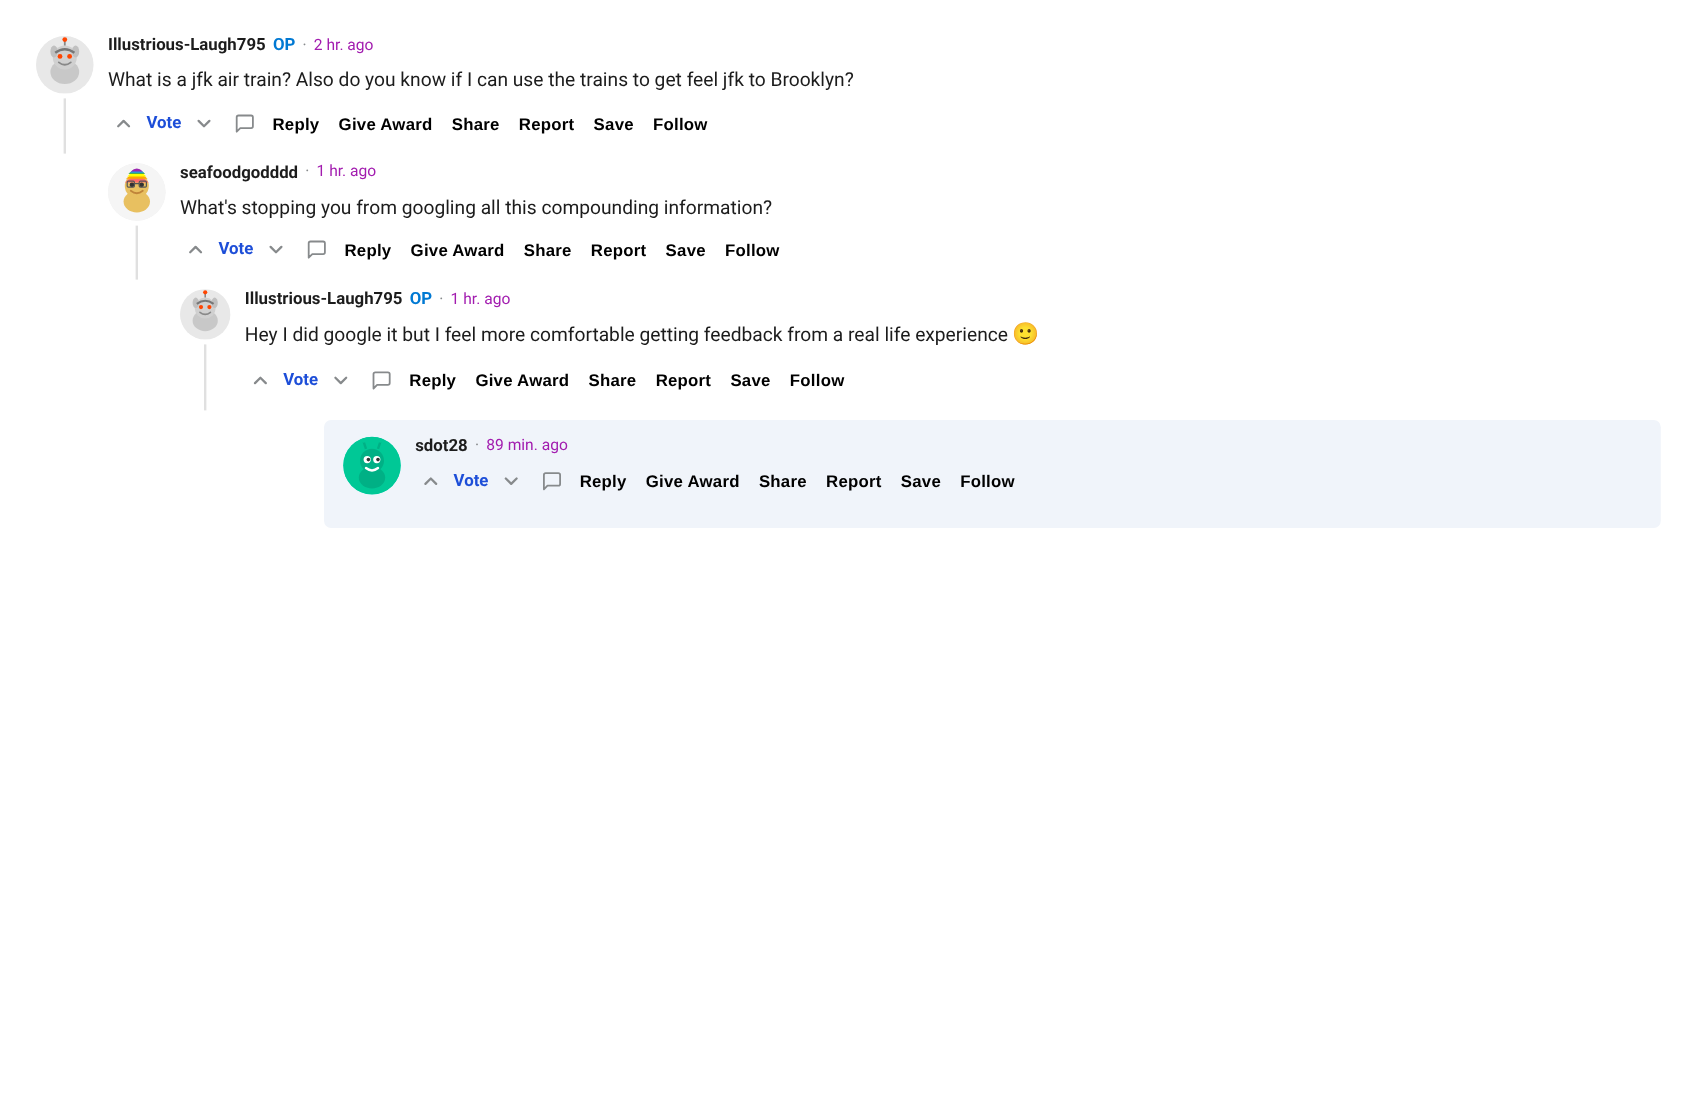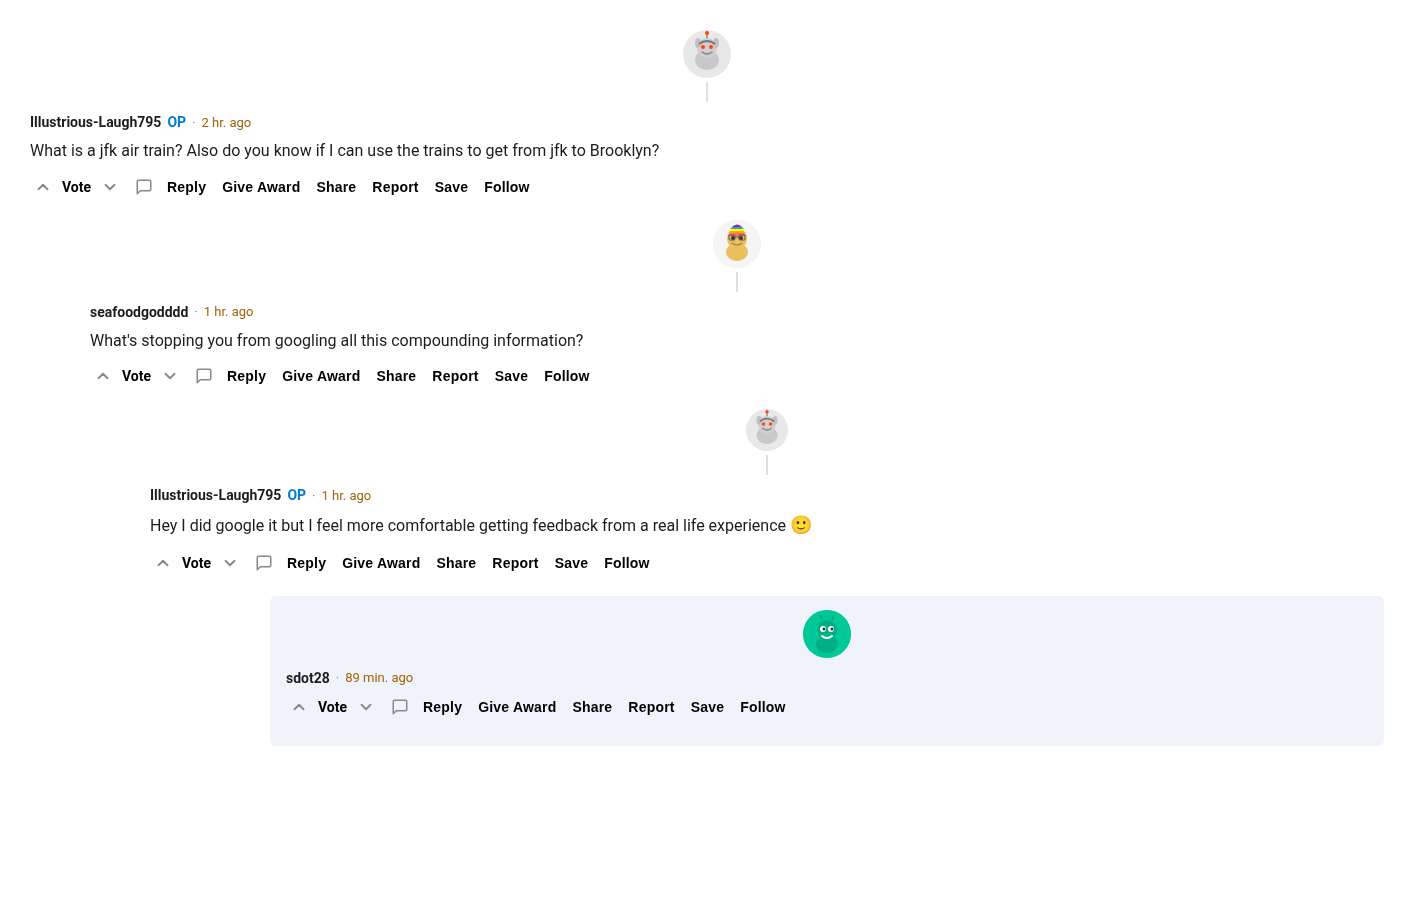--- a/index.html
+++ b/index.html
@@ -12,21 +12,20 @@
     }
 
     .comment-thread {
       padding: 10px 0;
     }
 
     .comment {
       display: flex;
       gap: 12px;
       margin-bottom: 8px;
-      flex-direction: column;
     }
 
     .comment-left {
       display: flex;
       flex-direction: column;
       align-items: center;
       gap: 0;
     }
 
     .avatar {
@@ -83,21 +82,21 @@
     }
 
     .op-badge {
       color: #0079d3;
       font-weight: 700;
       font-size: 14px;
       text-align: center;
     }
 
     .comment-time {
-      color: #a16207;
+      color: #a21caf;
       font-size: 13px;
     }
 
     .comment-dot {
       color: #878a8c;
       font-size: 13px;
     }
 
     .comment-text {
       font-size: 16px;
@@ -117,21 +116,21 @@
       display: inline-flex;
       align-items: center;
       cursor: pointer;
       color: #878a8c;
       padding: 4px;
     }
 
     .vote-label {
       font-weight: 700;
       font-size: 14px;
-      color: #000000;
+      color: #1d4ed8;
       padding: 0 2px;
     }
 
     .chat-icon {
       display: inline-flex;
       align-items: center;
       cursor: pointer;
       color: #878a8c;
       padding: 4px;
       margin-left: 4px;
@@ -207,21 +206,21 @@
       </div>
       <div class="thread-line"></div>
     </div>
     <div class="comment-body">
       <div class="comment-meta">
         <span class="comment-author">Illustrious-Laugh795</span>
         <span class="op-badge">OP</span>
         <span class="comment-dot">·</span>
         <span class="comment-time">2 hr. ago</span>
       </div>
-      <div class="comment-text">What is a jfk air train? Also do you know if I can use the trains to get from jfk to Brooklyn?</div>
+      <div class="comment-text">What is a jfk air train? Also do you know if I can use the trains to get feel jfk to Brooklyn?</div>
       <div class="comment-actions">
         <span class="vote-up-icon">
           <svg width="18" height="18" viewBox="0 0 24 24" fill="none" stroke="#878a8c" stroke-width="2.5" stroke-linecap="round" stroke-linejoin="round">
               <polyline points="18 15 12 9 6 15"></polyline>
             </svg>
         </span>
         <span class="vote-label">Vote</span>
         <span class="vote-down-icon">
           <svg width="18" height="18" viewBox="0 0 24 24" fill="none" stroke="#878a8c" stroke-width="2.5" stroke-linecap="round" stroke-linejoin="round">
               <polyline points="6 9 12 15 18 9"></polyline>

